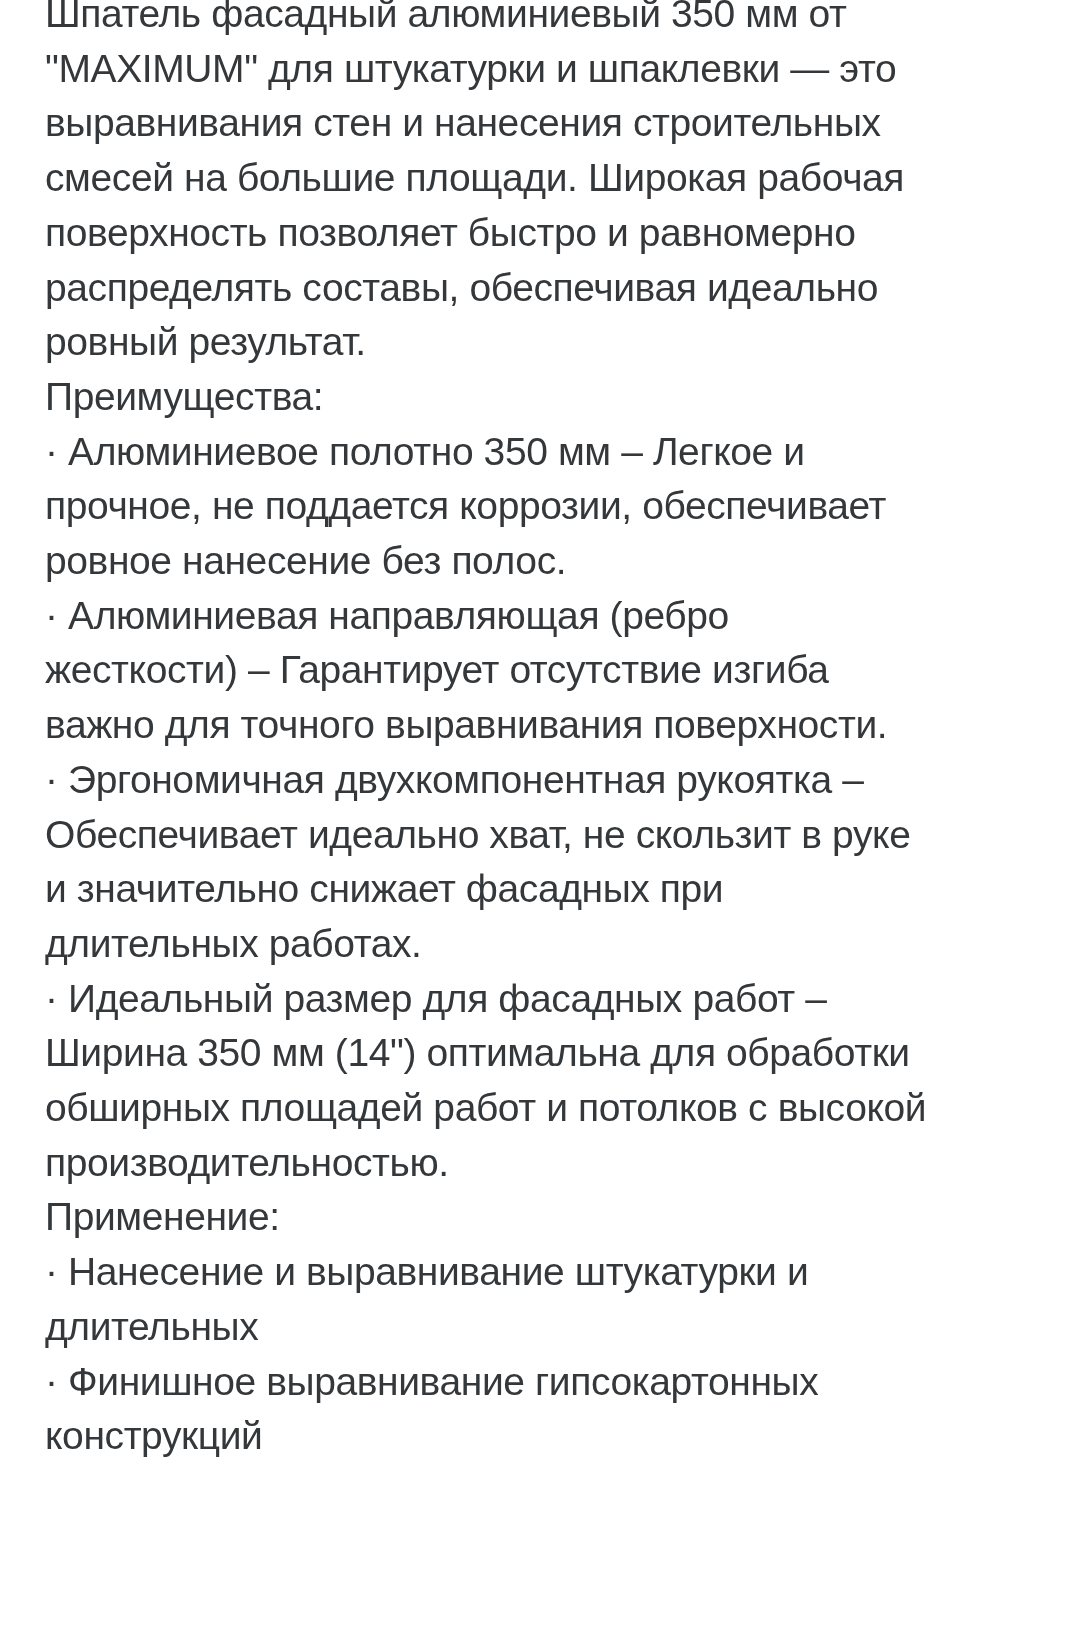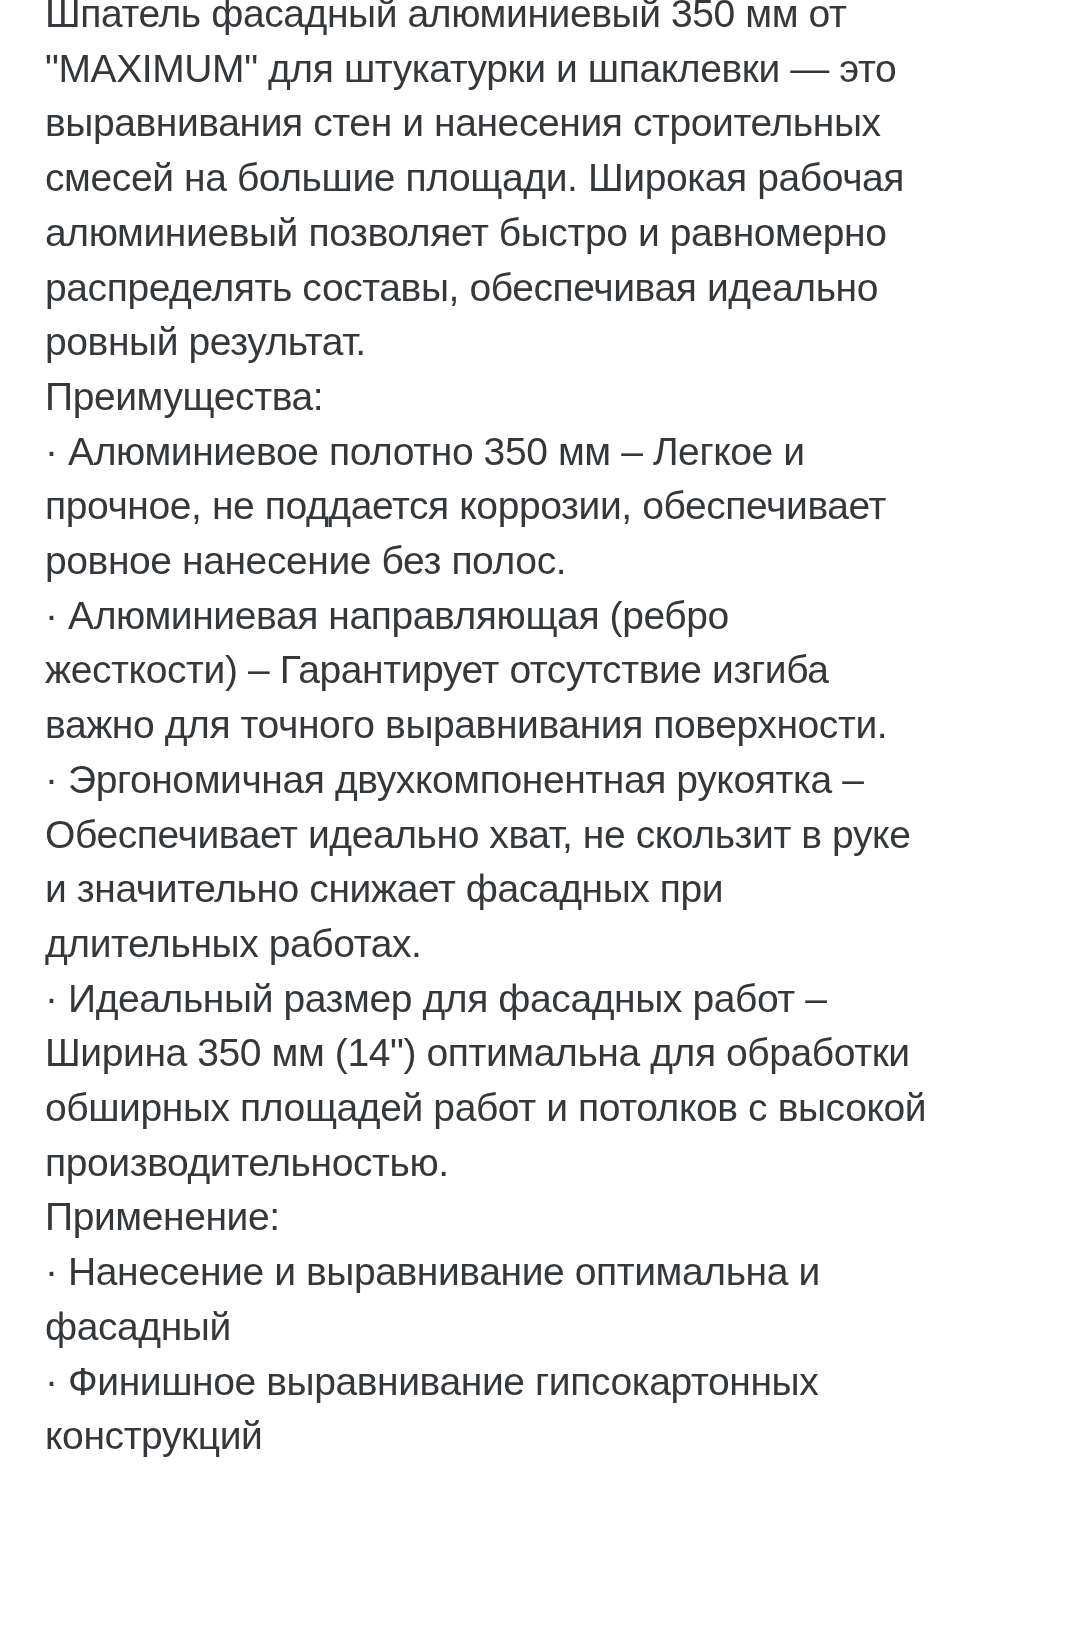--- a/index.html
+++ b/index.html
@@ -29,36 +29,36 @@
   }
 </style>
 </head>
 <body style="background: rgb(255, 255, 255);">
 
 <div class="text-block" style="color: rgb(53, 56, 59);">
     <div class="line">Шпатель фасадный алюминиевый 350 мм от</div>
     <div class="line">"MAXIMUM" для штукатурки и шпаклевки — это</div>
     <div class="line">выравнивания стен и нанесения строительных</div>
     <div class="line">смесей на большие площади. Широкая рабочая</div>
-    <div class="line">алюминиевый позволяет быстро и равномерно</div>
+    <div class="line">поверхность позволяет быстро и равномерно</div>
     <div class="line">распределять составы, обеспечивая идеально</div>
     <div class="line">ровный результат.</div>
     <div class="line">Преимущества:</div>
     <div class="line">· Алюминиевое полотно 350 мм – Легкое и</div>
     <div class="line">прочное, не поддается коррозии, обеспечивает</div>
     <div class="line">ровное нанесение без полос.</div>
     <div class="line">· Алюминиевая направляющая (ребро</div>
     <div class="line">жесткости) – Гарантирует отсутствие изгиба</div>
     <div class="line">важно для точного выравнивания поверхности.</div>
     <div class="line">· Эргономичная двухкомпонентная рукоятка –</div>
     <div class="line">Обеспечивает идеально хват, не скользит в руке</div>
     <div class="line">и значительно снижает фасадных при</div>
     <div class="line">длительных работах.</div>
     <div class="line">· Идеальный размер для фасадных работ –</div>
     <div class="line">Ширина 350 мм (14") оптимальна для обработки</div>
     <div class="line">обширных площадей работ и потолков с высокой</div>
     <div class="line">производительностью.</div>
     <div class="line">Применение:</div>
-    <div class="line">· Нанесение и выравнивание оптимальна и</div>
-    <div class="line">фасадный</div>
+    <div class="line">· Нанесение и выравнивание штукатурки и</div>
+    <div class="line">длительных</div>
     <div class="line">· Финишное выравнивание гипсокартонных</div>
     <div class="line">конструкций</div>
   </div>
 
 </body></html>

